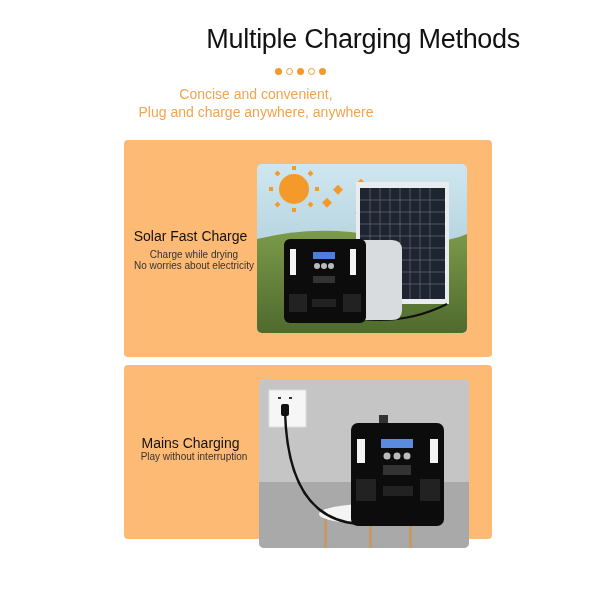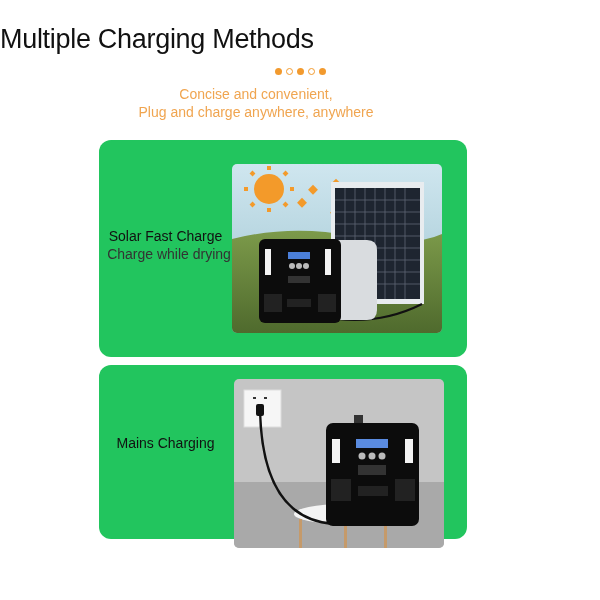--- a/index.html
+++ b/index.html
@@ -1,26 +1,26 @@
 <!DOCTYPE html>
 <html><head>
 <meta charset="utf-8">
 <style>
   html, body { margin:0; padding:0; background:#ffffff; }
   body { width:600px; height:600px; position:relative; overflow:hidden; font-family:"Liberation Sans", sans-serif; }
-  .title { position:absolute; top:24px; left:0; width:520px; text-align:left; font-size:27px; color:#111; letter-spacing:-0.3px; }
+  .title { position:absolute; top:24px; left:0; width:520px; text-align:right; font-size:27px; color:#111; letter-spacing:-0.3px; }
   .dots { position:absolute; top:68px; left:0; width:600px; display:flex; justify-content:center; gap:4px; }
   .dot { width:7px; height:7px; border-radius:50%; box-sizing:border-box; }
   .dot.filled { background:#f29a2e; }
   .dot.hollow { border:1px solid #f29a2e; background:#fff; }
   .sub { position:absolute; left:0; width:512px; text-align:center; font-size:14px; color:#f0a550; }
-  .card { position:absolute; left:99px; width:368px; background:#22c55e; border-radius:12px; }
+  .card { position:absolute; left:124px; width:368px; background:#fdba74; border-radius:4px; }
   .card .label { position:absolute; left:0; width:133px; text-align:center; }
   .card .h { font-size:14px; color:#111; }
-  .card .d { font-size:14px; color:#333; line-height:11px; margin-top:5px;padding-left:7px; }
+  .card .d { font-size:10px; color:#333; line-height:11px; margin-top:5px;padding-left:7px; }
   .img { position:absolute; border-radius:5px; overflow:hidden; }
 </style>
 </head>
 <body>
 
 <div class="title">Multiple Charging Methods</div>
 
 <div class="dots">
   <span class="dot filled"></span>
   <span class="dot hollow"></span>
@@ -29,20 +29,21 @@
   <span class="dot filled"></span>
 </div>
 
 <div class="sub" style="top:86px">Concise and convenient,</div>
 <div class="sub" style="top:104px">Plug and charge anywhere, anywhere</div>
 
 <div class="card" style="top:140px; height:217px;">
   <div class="label" style="top:88px;">
     <div class="h">Solar Fast Charge</div>
     <div class="d">Charge while drying</div>
+    <div class="d" style="margin-top:0">No worries about electricity</div>
   </div>
   <div class="img" style="left:133px; top:24px; width:210px; height:169px;">
     <svg width="210" height="169" viewBox="0 0 210 169">
       <defs>
         <linearGradient id="sky" x1="0" y1="0" x2="0" y2="1">
           <stop offset="0" stop-color="#cfe6ef"></stop>
             <stop offset="1" stop-color="#9cc3cf"></stop>
         </linearGradient>
         <linearGradient id="grass" x1="0" y1="0" x2="0" y2="1">
           <stop offset="0" stop-color="#7c9a4a"></stop>
@@ -106,20 +107,21 @@
         <rect x="86" y="130" width="18" height="18" fill="#222"></rect>
         <rect x="55" y="135" width="24" height="8" fill="#222"></rect>
       </g>
     </svg>
   </div>
 </div>
 
 <div class="card" style="top:365px; height:174px;">
   <div class="label" style="top:70px;">
     <div class="h">Mains Charging</div>
+    <div class="d" style="margin-top:0">Play without interruption</div>
   </div>
   <div class="img" style="left:135px; top:14px; width:210px; height:169px;">
     <svg width="210" height="169" viewBox="0 0 210 169">
       <rect width="210" height="169" fill="#c5c5c5"></rect>
       <rect y="103" width="210" height="66" fill="#a9a9a9"></rect>
       <g>
         <ellipse cx="110" cy="135" rx="50" ry="10" fill="#f4f4f4"></ellipse>
         <rect x="65" y="140" width="3" height="30" fill="#c59a6a"></rect>
         <rect x="150" y="140" width="3" height="30" fill="#c59a6a"></rect>
         <rect x="110" y="140" width="3" height="30" fill="#c59a6a"></rect>

